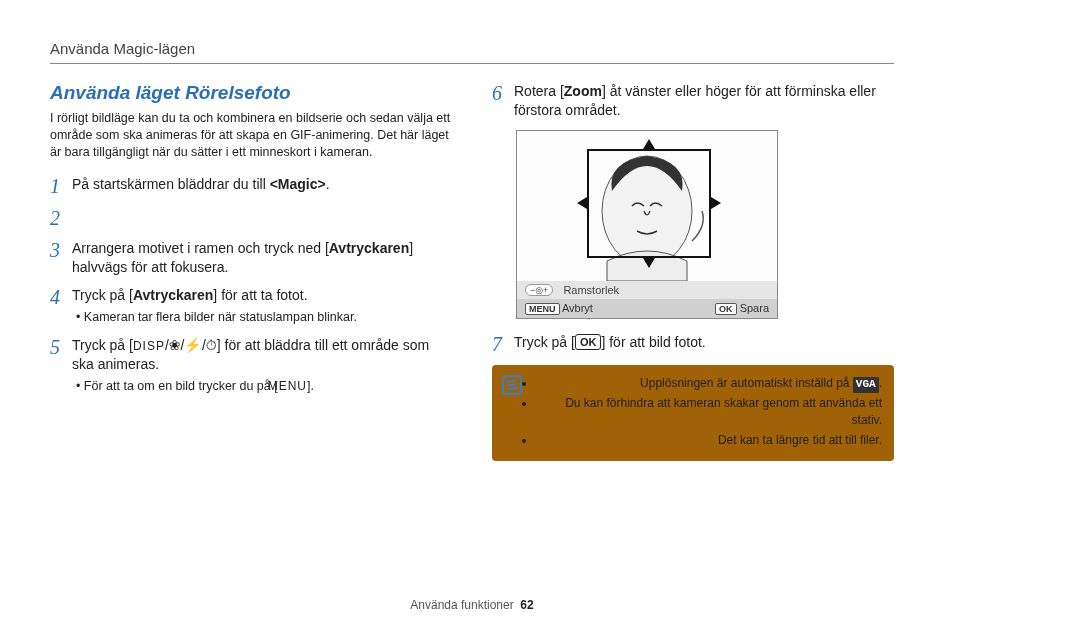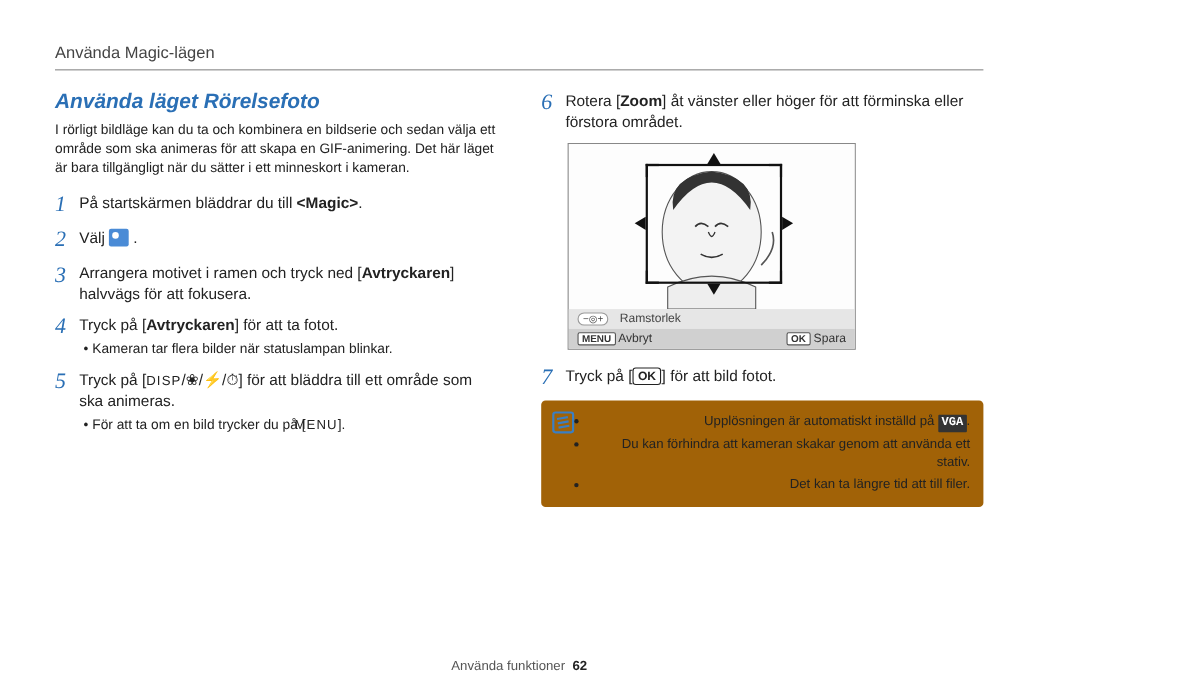--- a/index.html
+++ b/index.html
@@ -252,23 +252,20 @@
 
         <li>
           <span class="num">1</span>
           <div class="step-body">
             <span>På startskärmen bläddrar du till </span><b>&lt;Magic&gt;</b><span>.</span>
           </div>
         </li>
 
         <li>
           <span class="num">2</span>
-          <div class="step-body">
-            <span>Välj </span><span class="icon-mode"></span><span> .</span>
-          </div>
         </li>
 
         <li>
           <span class="num">3</span>
           <div class="step-body">
             <span>Arrangera motivet i ramen och tryck ned [</span><b>Avtryckaren</b><span>] halvvägs för att fokusera.</span>
           </div>
         </li>
 
         <li>

